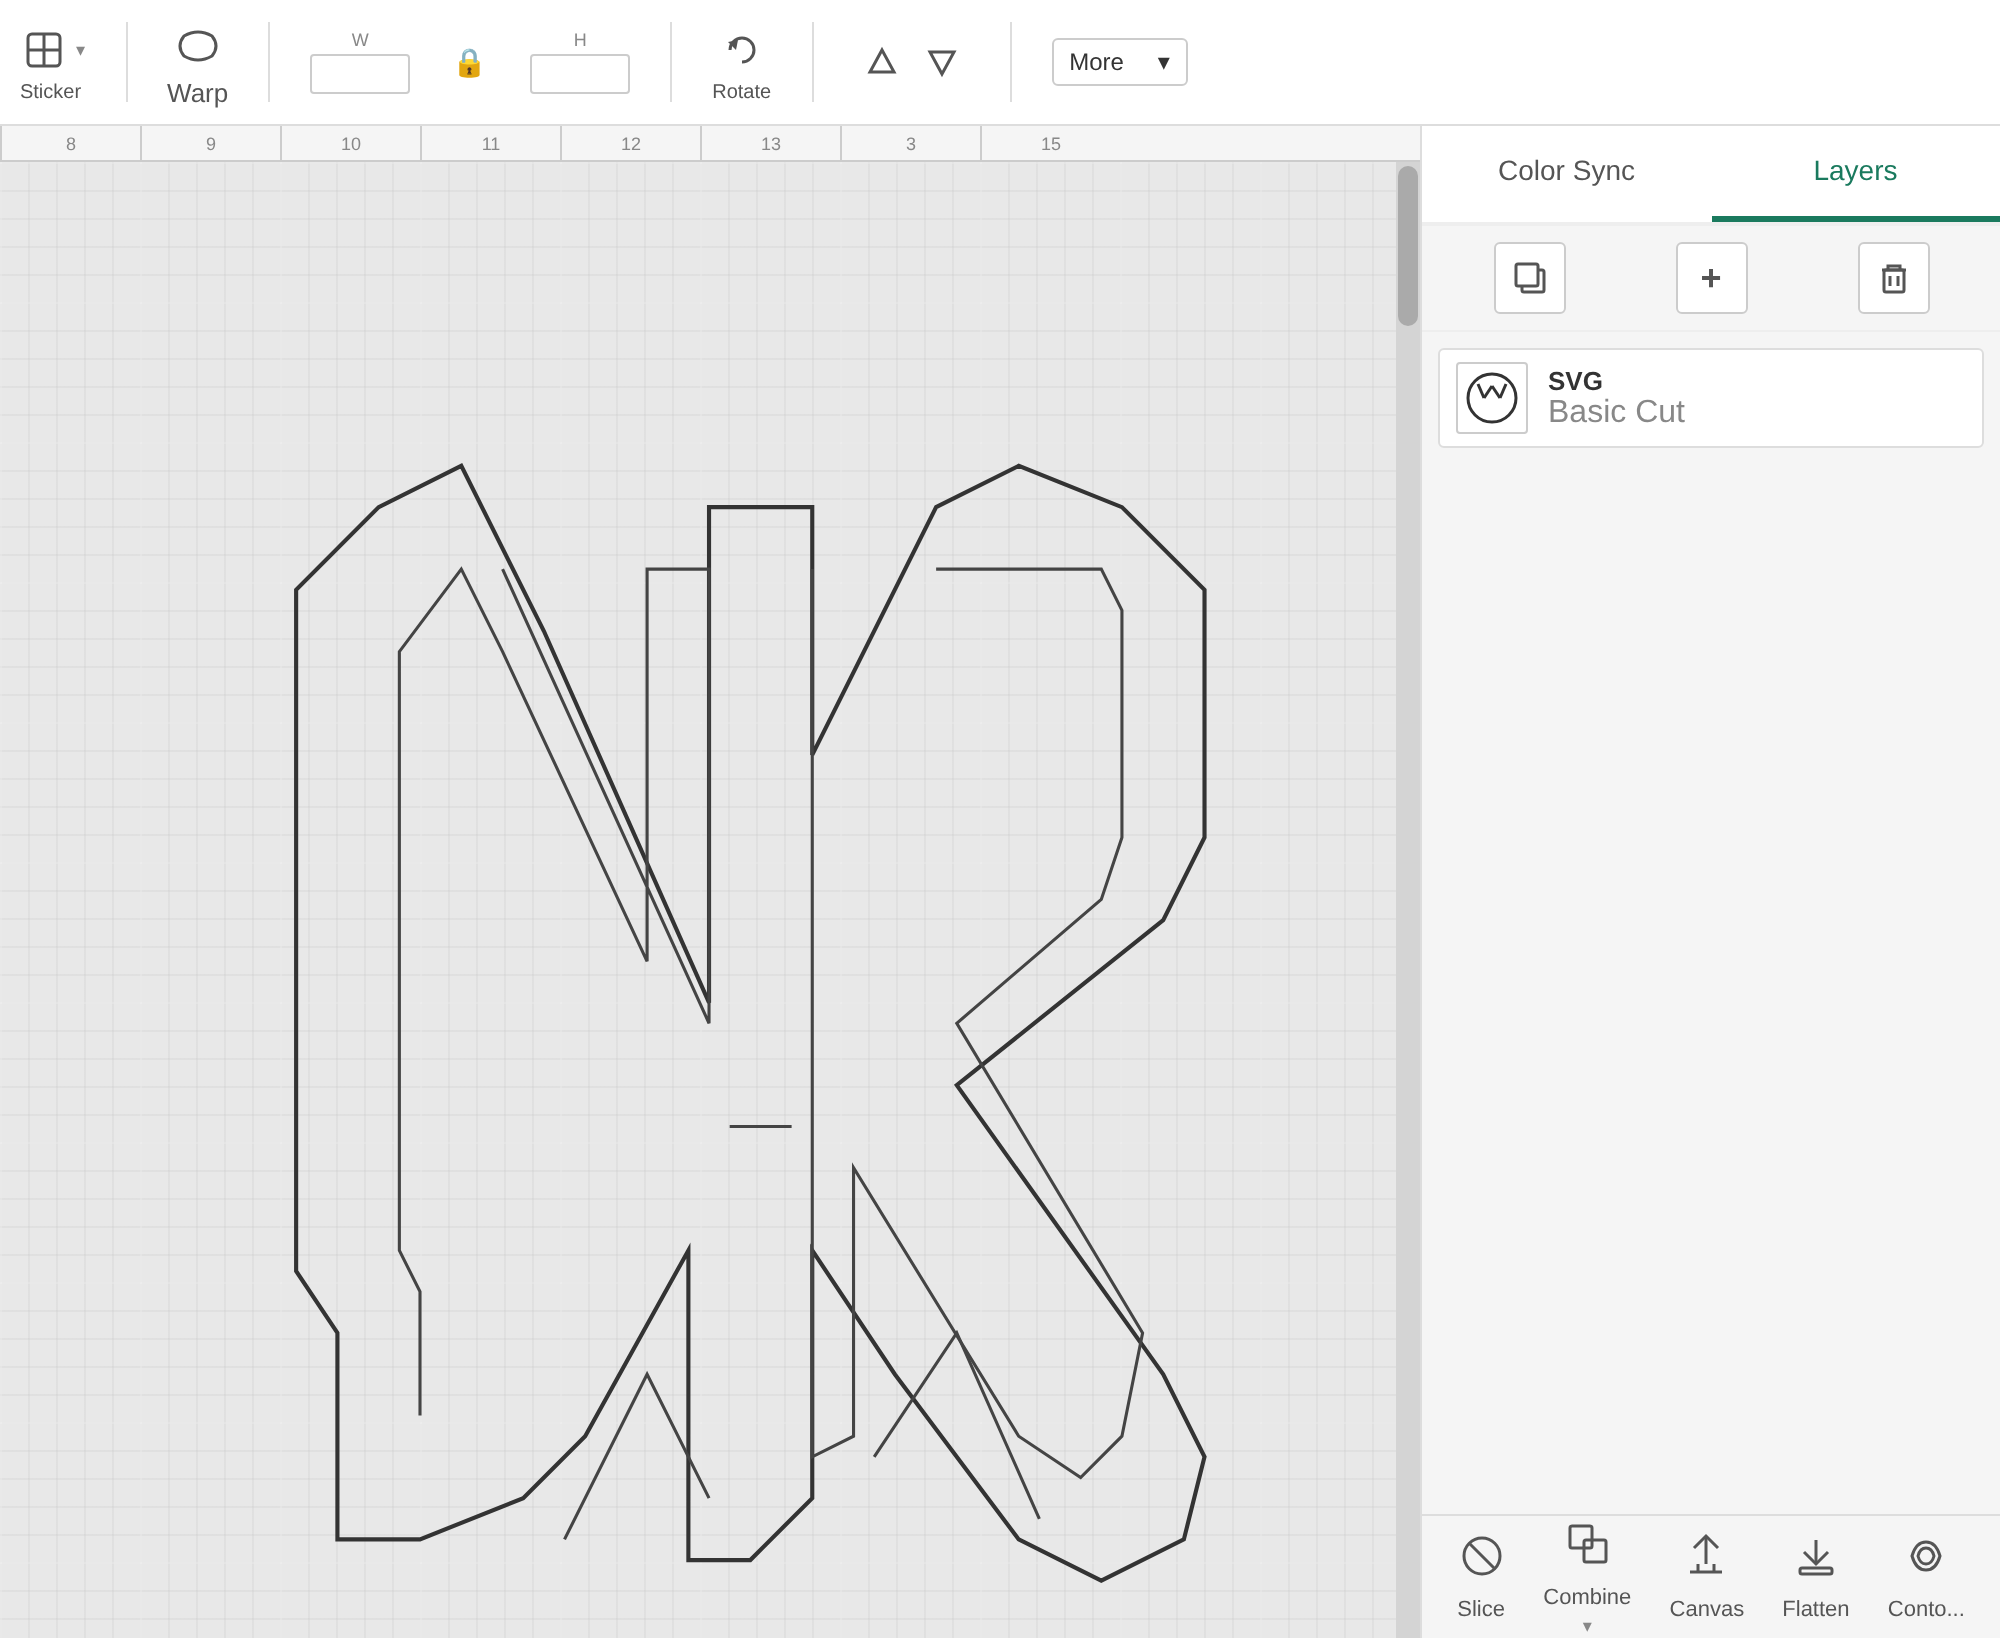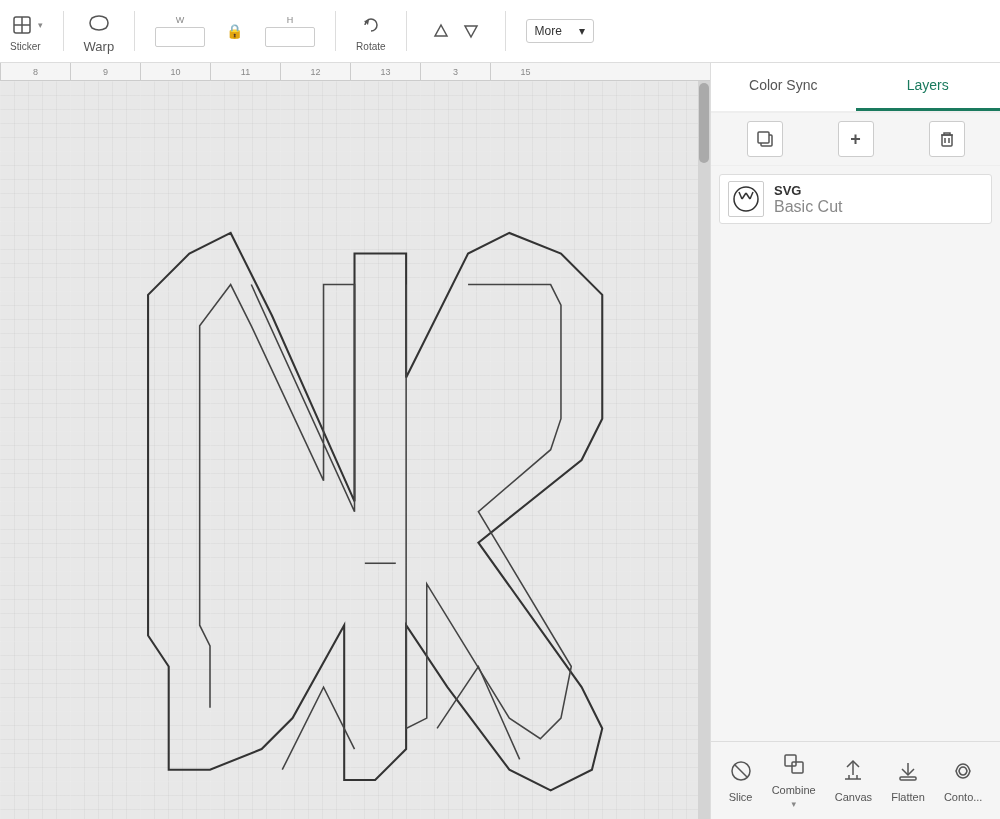--- a/index.html
+++ b/index.html
@@ -293,21 +293,21 @@
     }
     .canvas-close {
       margin-left: auto;
       font-size: 14px;
       color: #888;
       cursor: pointer;
     }
 
     
     .bottom-toolbar {
-      height: 78px;
+      height: 62px;
       background: #f5f5f5;
       border-top: 1px solid #ddd;
       display: flex;
       align-items: center;
       justify-content: space-around;
       padding: 0 8px;
       flex-shrink: 0;
     }
     .bottom-tool {
       display: flex;

